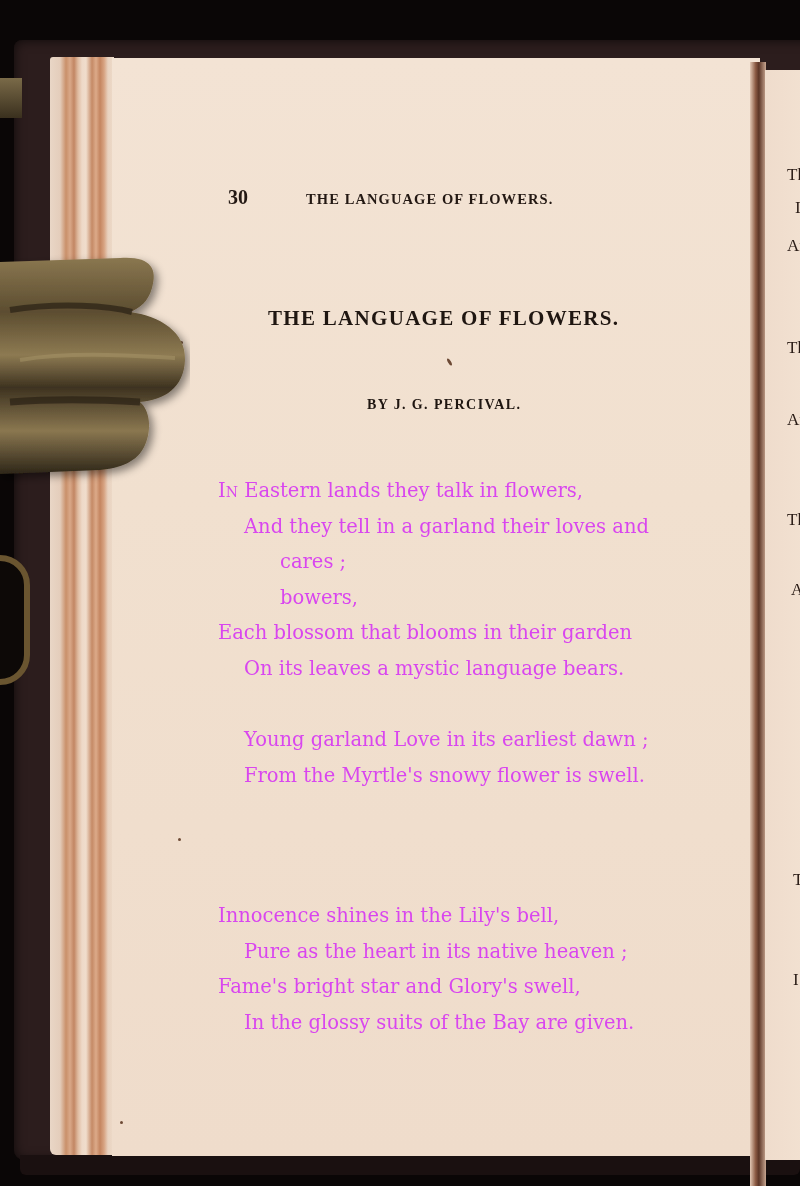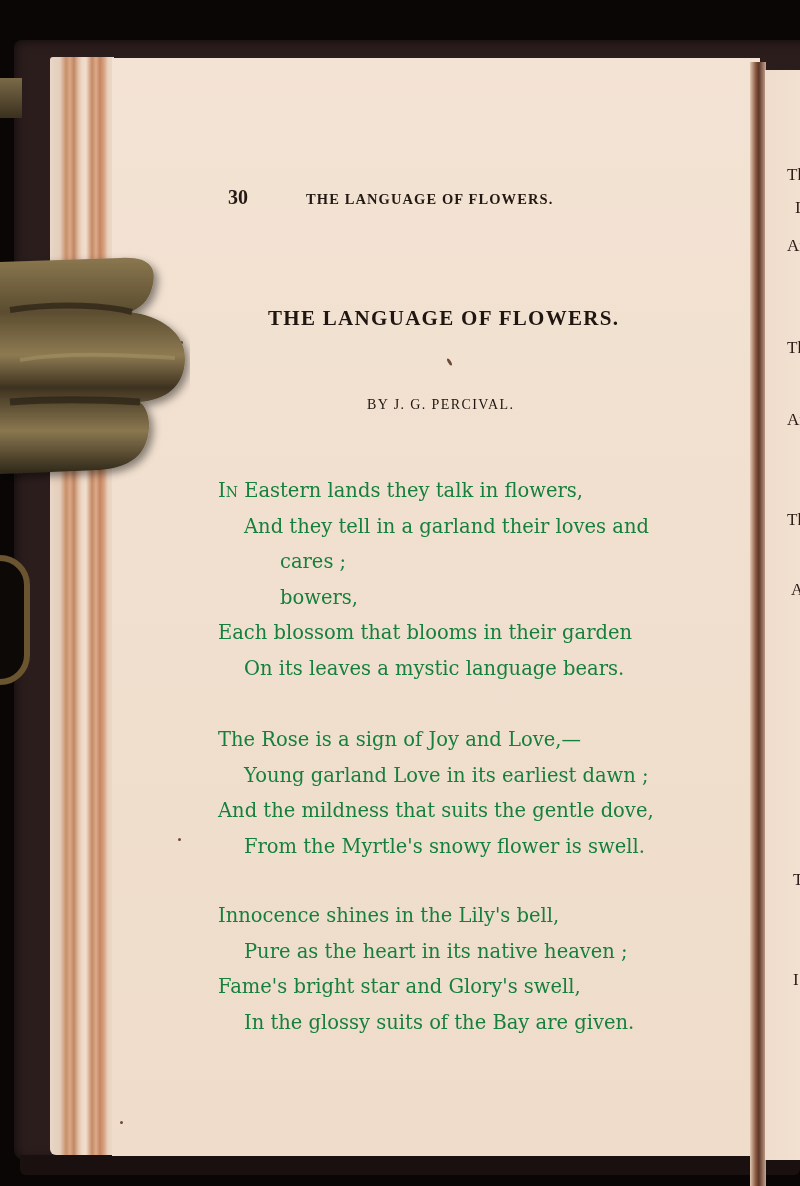--- a/index.html
+++ b/index.html
@@ -62,27 +62,27 @@
 
     
     .poem-title {
       position: absolute; left: 268px; top: 306px;
       font-family: "Liberation Serif", serif; font-weight: bold;
       font-size: 21px; letter-spacing: 1.3px; color: #1f1611;
       white-space: nowrap;
     }
     .poem-author {
       position: absolute; left: 367px; top: 397px;
-      font-family: "Liberation Serif", serif; font-weight: normal;
+      font-family: "Liberation Serif", serif; font-weight: bold;
       font-size: 14px; letter-spacing: 1.4px; color: #1f1611;
       white-space: nowrap;
     }
 
     
-    .stanza { position: absolute; left: 218px; width: 510px; color: #15803d; }
+    .stanza { position: absolute; left: 218px; width: 510px; color: #d946ef; }
     .line {
       font-family: "DejaVu Serif", serif; font-size: 19.5px;
       line-height: 35.5px; white-space: nowrap; height: 35.5px;
     }
     .indent-1 { padding-left: 26px; }
     .indent-2 { padding-left: 62px; }
     .smallcaps { font-variant: small-caps; }
 
     
     .clasp { position: absolute; left: 0; top: 240px; width: 190px; height: 270px; }
@@ -131,23 +131,21 @@
 <div class="stanza" style="top:473px">
   <div class="line"><span class="smallcaps">In</span><span> Eastern lands they talk in flowers,</span></div>
   <div class="line indent-1">And they tell in a garland  their loves and</div>
   <div class="line indent-2">cares ;</div>
   <div class="line indent-2">bowers,</div>
   <div class="line">Each blossom  that blooms  in  their  garden</div>
   <div class="line indent-1">On its leaves a mystic language bears.</div>
 </div>
 
 <div class="stanza" style="top:722px">
-  <div class="line">The Rose is a sign of Joy and Love,—</div>
   <div class="line indent-1">Young garland Love in its earliest dawn ;</div>
-  <div class="line">And the mildness that suits the gentle dove,</div>
   <div class="line indent-1">From the Myrtle's snowy flower is swell.</div>
 </div>
 
 <div class="stanza" style="top:898px">
   <div class="line">Innocence shines in the Lily's bell,</div>
   <div class="line indent-1">Pure as the heart in its native heaven ;</div>
   <div class="line">Fame's bright star and Glory's swell,</div>
   <div class="line indent-1">In the glossy suits of the Bay are given.</div>
 </div>
 

